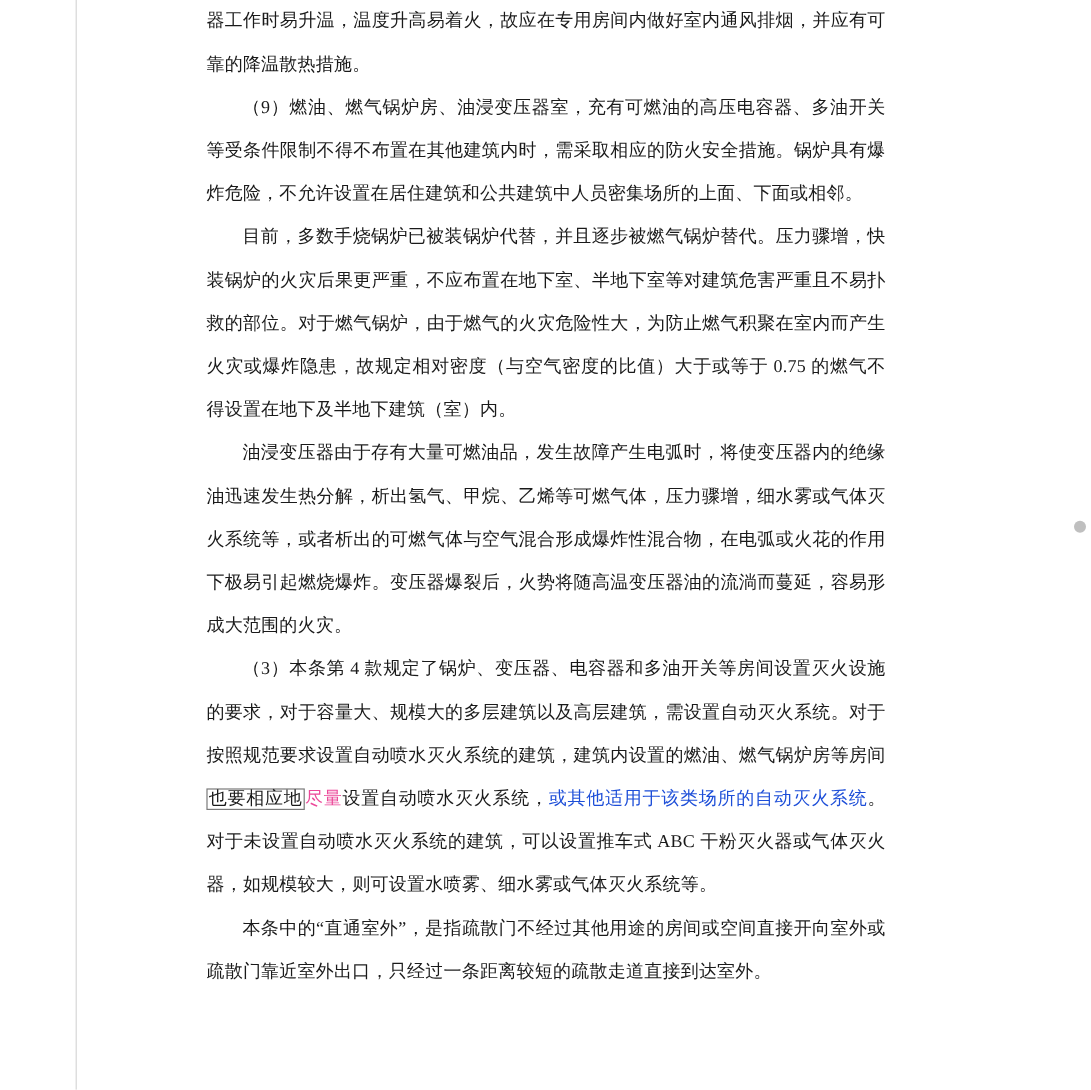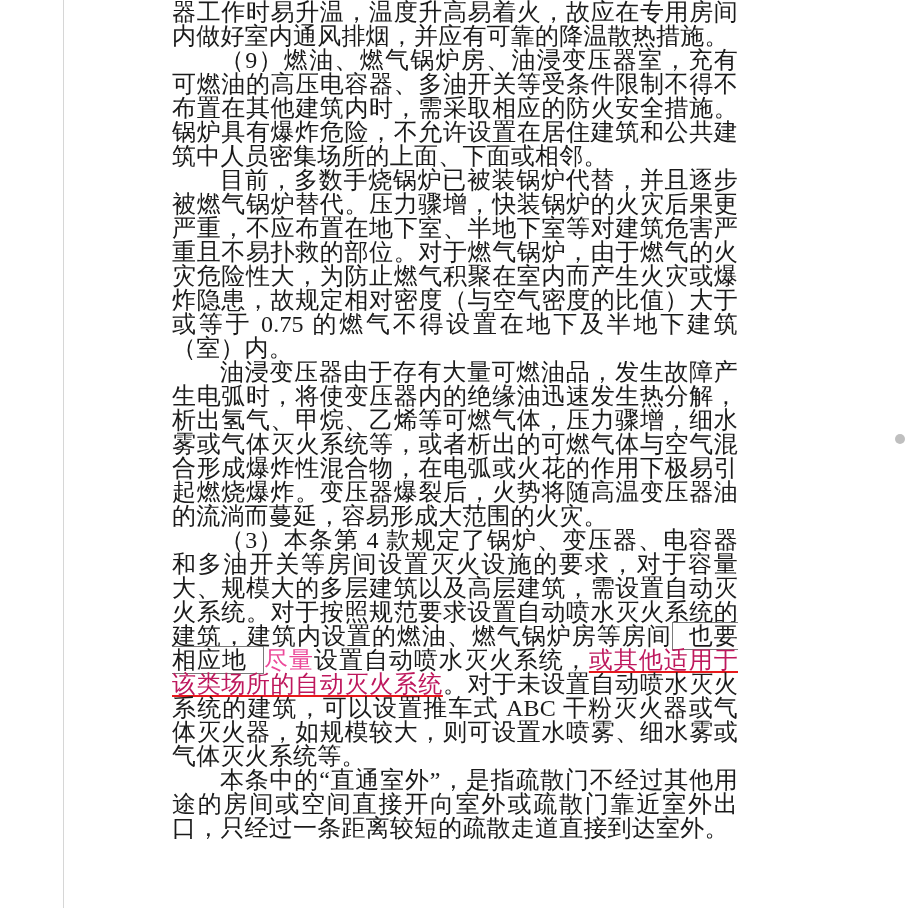--- a/index.html
+++ b/index.html
@@ -46,43 +46,42 @@
 
   #content {
     position: absolute;
     left: 172px;
     top: 0px;
     width: 566px;
   }
 
   p {
     margin: 0 0 0 0;
-    font-size: 24px;
-    line-height: 24px;
+    font-size: 15px;
+    line-height: 36px;
     text-align: justify;
     text-justify: inter-ideograph;
     letter-spacing: 0.2px;
   }
   p.indent { text-indent: 2em; }
 
   .num { font-family: "Liberation Serif", serif; margin-top: 39px; }
 
   
   .red {
     color: #ec4899;
   }
   .red-u {
-    color: #be185d;
-    text-decoration: underline;
+    color: #1d4ed8;
     text-decoration-color: #e8191b;
     text-underline-offset: 3px;
   }
   .boxed {
     border: 1px solid #7a7a7a;
-    padding: 0 16px;
+    padding: 0 1px;
   }
 </style>
 </head>
 <body>
 
 <div id="page">
 
   <div class="margin-rule left"></div>
   <div class="scroll-indicator"></div>
 

